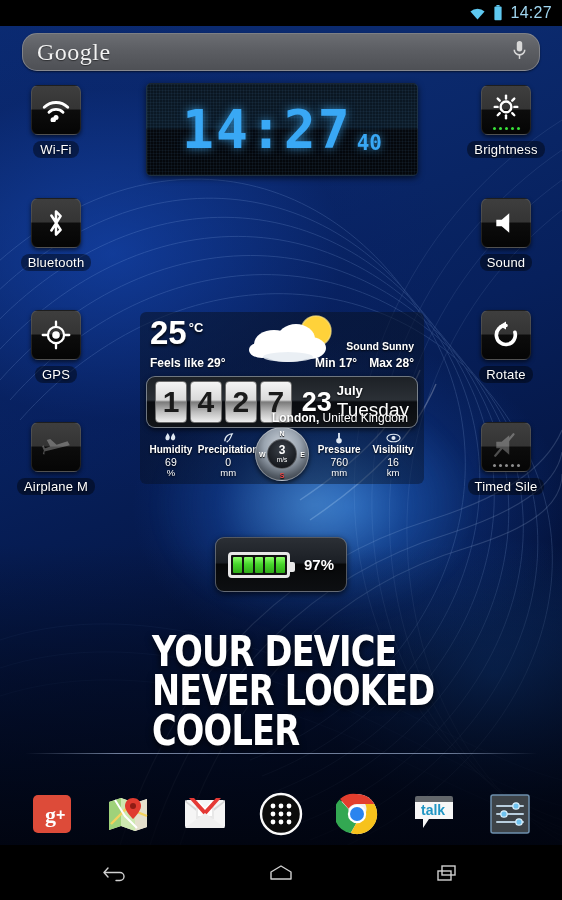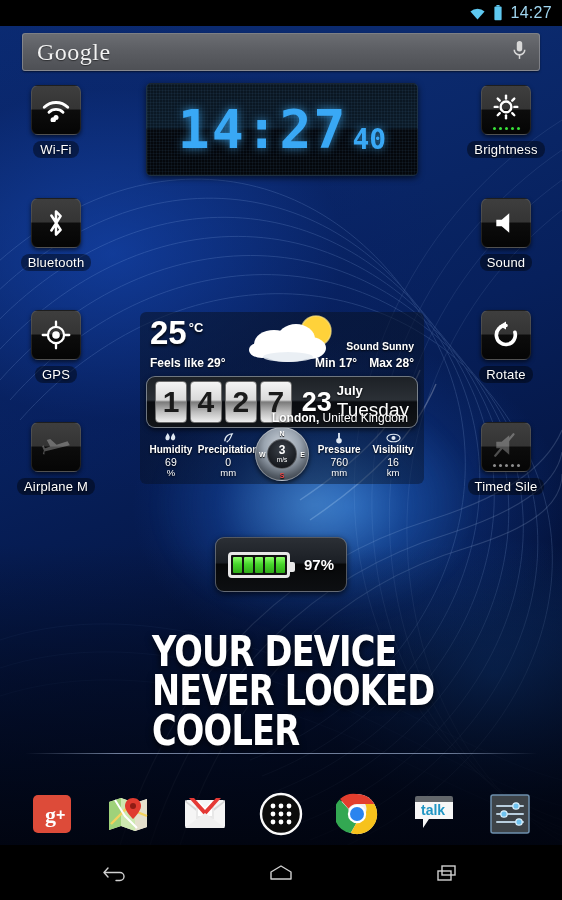--- a/index.html
+++ b/index.html
@@ -38,21 +38,21 @@
     position:absolute; left:0; top:0; width:562px; height:26px;
     background:#000; display:flex; align-items:center; justify-content:flex-end;
     padding-right:10px; gap:7px;
   }
   #statusbar .sb-time { color:#9fd5ef; font-size:16px; letter-spacing:.3px; }
   .sb-icon { display:flex; align-items:center; }
 
   
   #searchbar {
     position:absolute; left:22px; top:33px; width:518px; height:38px;
-    border-radius:3px;
+    border-radius:15px;
     background:linear-gradient(180deg,#6b6d72 0%,#5c5e63 45%,#4e5055 100%);
     border:1px solid rgba(150,152,158,.65);
     box-shadow:0 1px 2px rgba(0,0,0,.55);
     display:flex; align-items:center; justify-content:space-between;
     padding:0 12px 0 14px;
   }
   #search-logo {
     color:#f2f2f2; font-family:"Liberation Serif", serif; font-size:24px;
     letter-spacing:.5px; text-shadow:0 1px 1px rgba(0,0,0,.5);
   }
@@ -96,21 +96,21 @@
       repeating-linear-gradient(0deg, rgba(120,190,255,.055) 0 1px, transparent 1px 3px),
       repeating-linear-gradient(90deg, rgba(120,190,255,.055) 0 1px, transparent 1px 3px);
   }
   #lcdclock .lcd-row { position:relative; display:flex; align-items:flex-end; gap:2px; }
   #lcd-hhmm {
     font-family:"DejaVu Sans Mono", monospace; font-size:53px; font-weight:bold;
     color:#39a8f5; letter-spacing:2px; line-height:1;
     text-shadow:0 0 10px rgba(57,168,245,.75);
   }
   #lcd-sec {
-    font-family:"DejaVu Sans Mono", monospace; font-size:28px; font-weight:bold;
+    font-family:"DejaVu Sans Mono", monospace; font-size:21px; font-weight:bold;
     color:#39a8f5; line-height:1; margin-bottom:2px; margin-left:3px;
     text-shadow:0 0 8px rgba(57,168,245,.7);
   }
 
   
   #weather {
     position:absolute; left:140px; top:312px; width:284px; height:172px;
     border-radius:6px; overflow:hidden;
     background:linear-gradient(180deg, rgba(8,18,38,.55) 0%, rgba(6,14,30,.42) 100%);
     font-size:11px; color:#fff;

